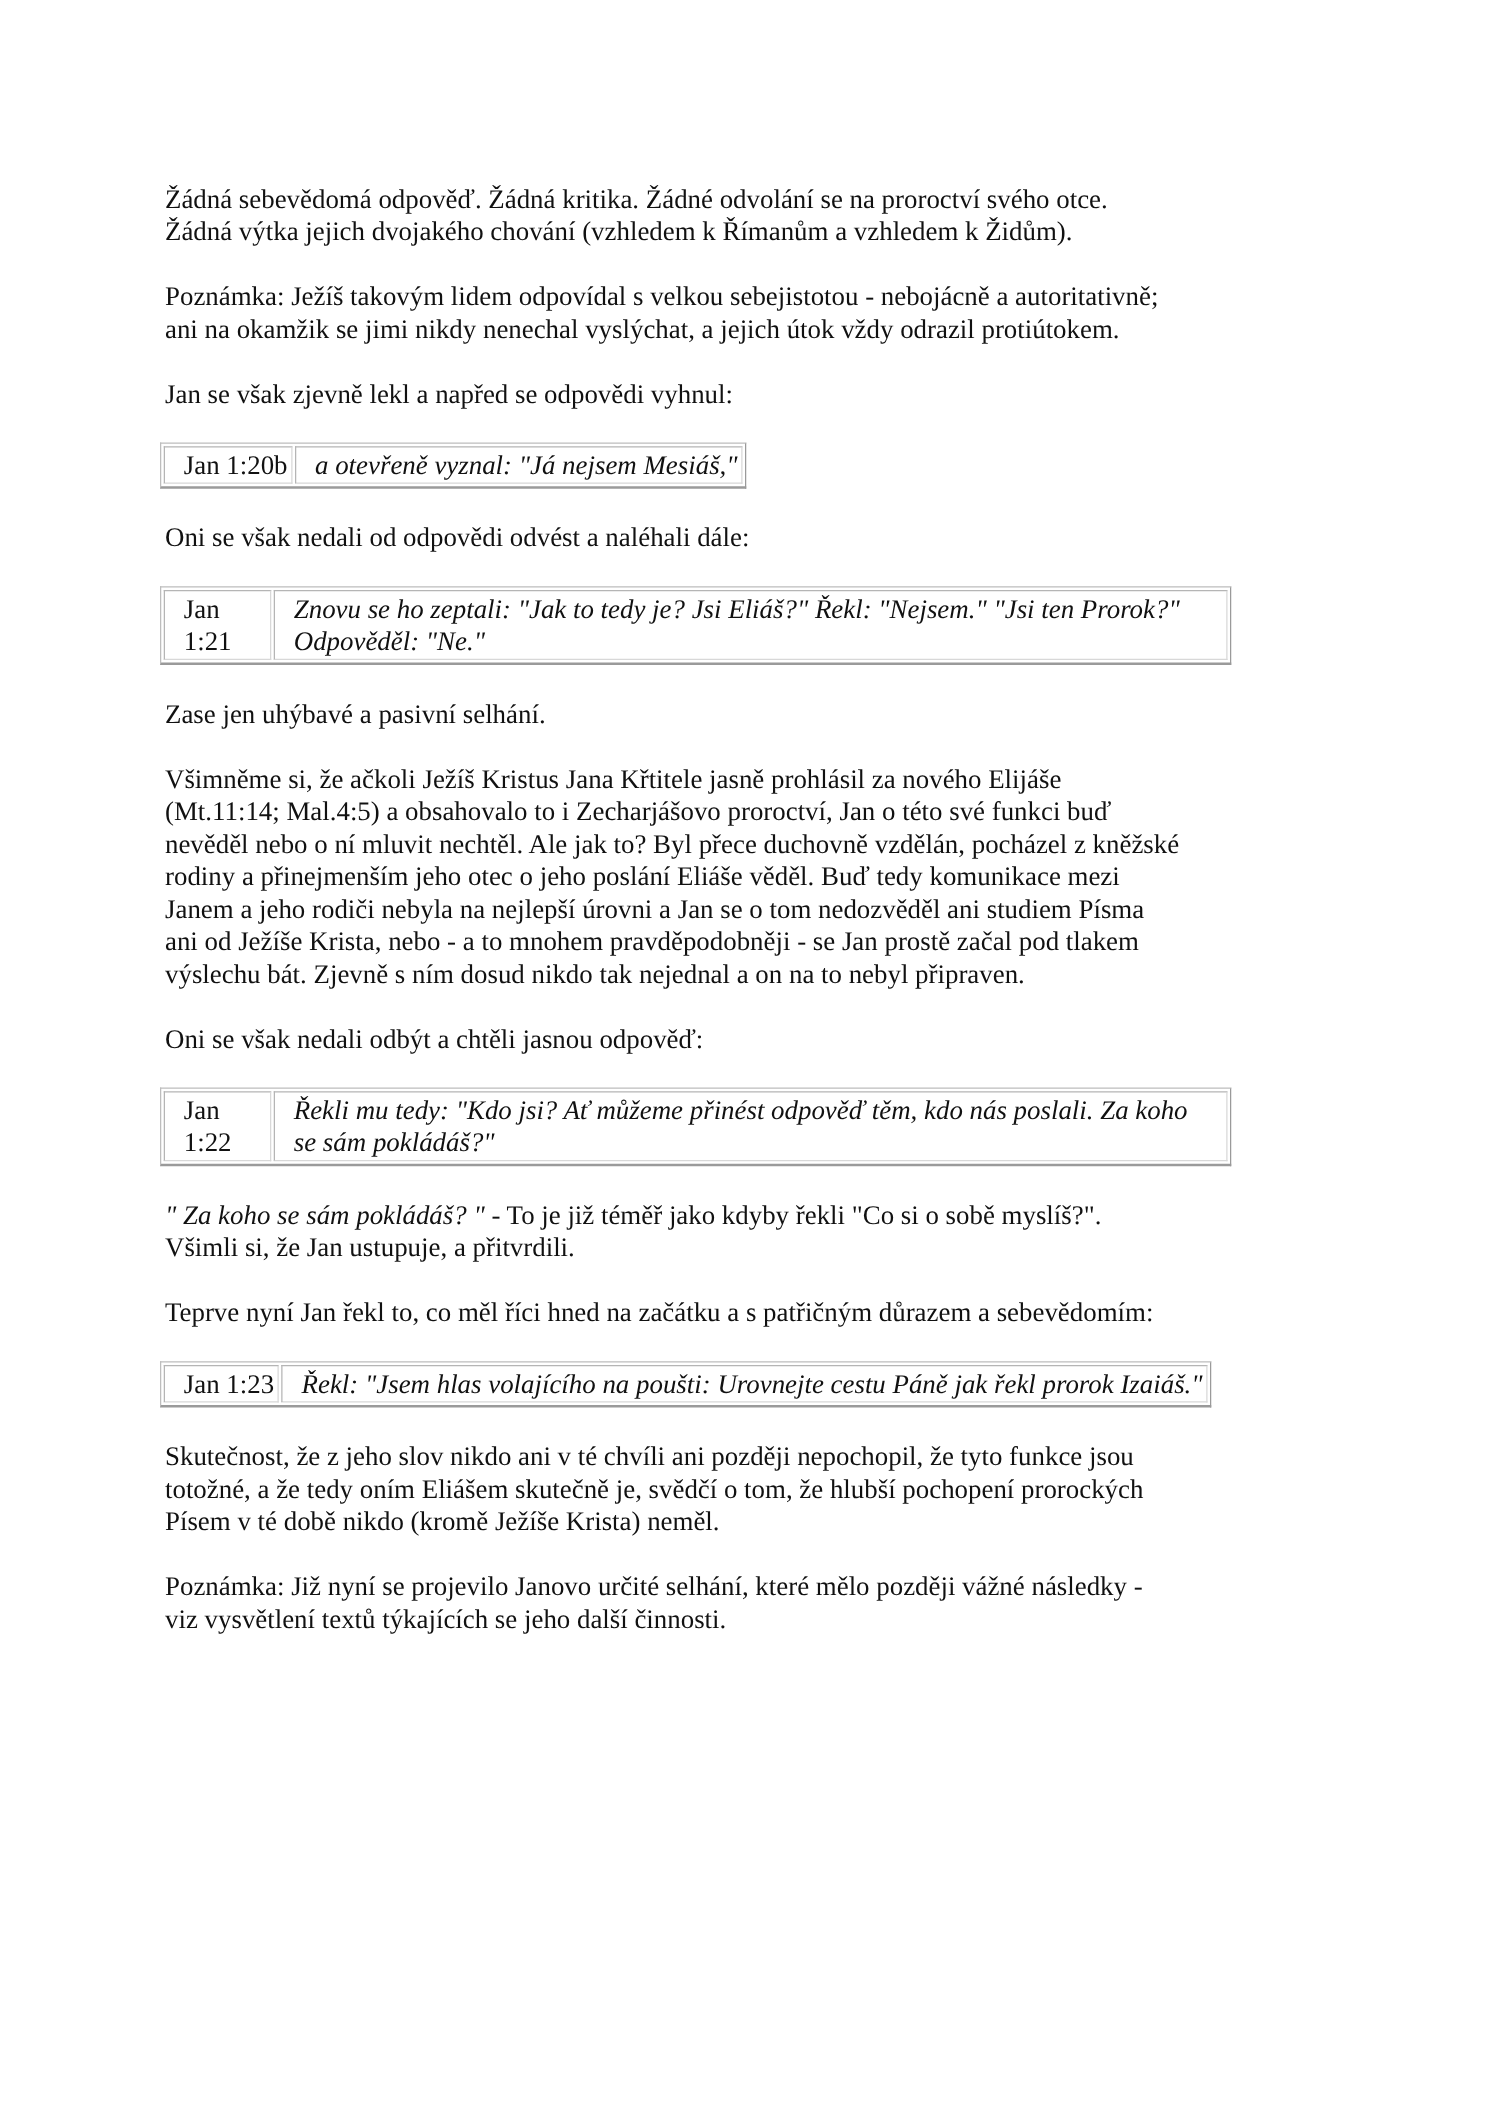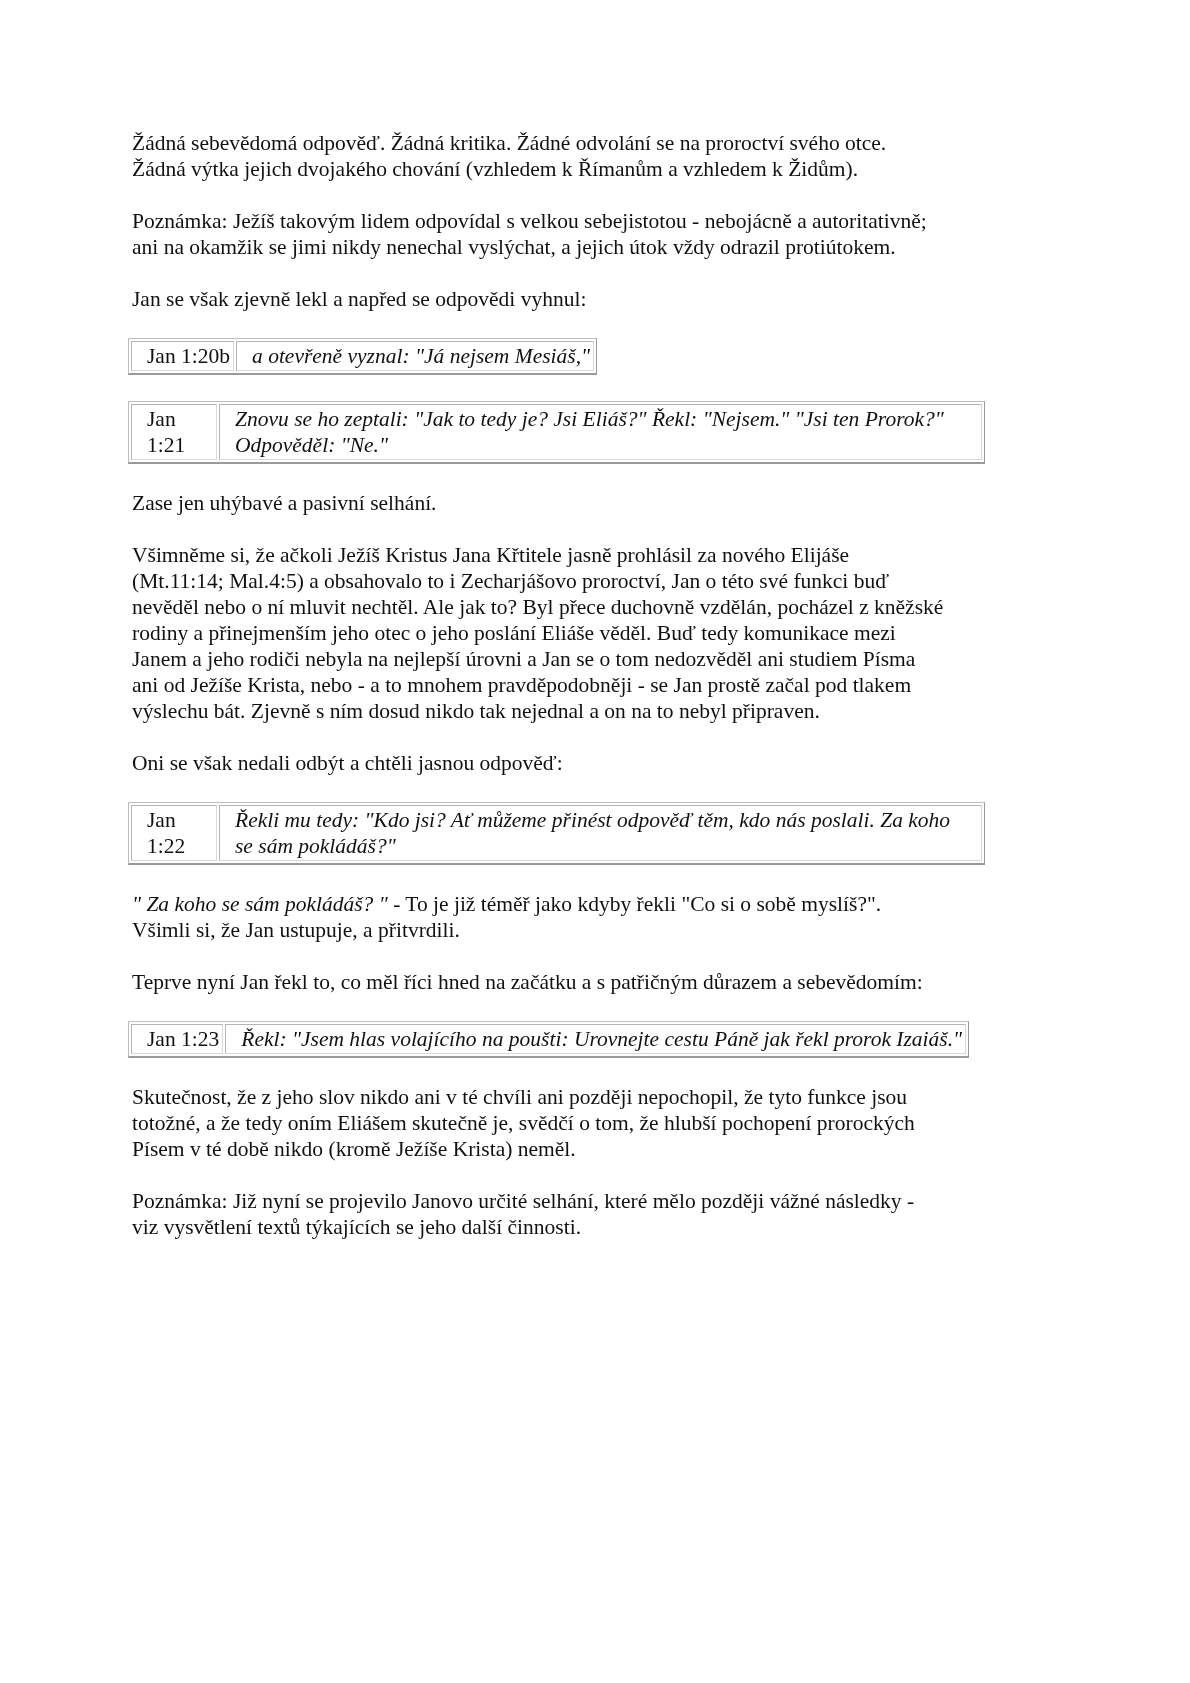--- a/index.html
+++ b/index.html
@@ -17,21 +17,21 @@
     }
     .page {
       position: absolute;
       left: 132px;
       top: 130px;
       width: 880px;
       font-size: 21.5px;
       line-height: 26px;
     }
     .para {
-      margin: 0 0 26px 0;
+      margin: 16px 0 26px 0;
       white-space: normal;
     }
     .para .line {
       display: block;
       white-space: nowrap;
     }
     .verse-table {
       border-collapse: separate;
       border-spacing: 2px;
       border: 1px solid #bdbdbd;
@@ -90,20 +90,23 @@
     <tbody>
         <tr>
       <td class="ref">Jan 1:20b</td>
       <td class="text">
         <span class="line">a otevřeně vyznal: "Já nejsem Mesiáš,"</span>
       </td>
     </tr>
   </tbody>
     </table>
 
+  <p class="para">
+    <span class="line">Oni se však nedali od odpovědi odvést a naléhali dále:</span>
+  </p>
 
   <table class="verse-table wide">
     <tbody>
         <tr>
       <td class="ref narrow">
         <span class="line" style="display:block">Jan</span>
         <span class="line" style="display:block">1:21</span>
       </td>
       <td class="text">
         <span class="line">Znovu se ho zeptali: "Jak to tedy je? Jsi Eliáš?" Řekl: "Nejsem." "Jsi ten Prorok?"</span>

